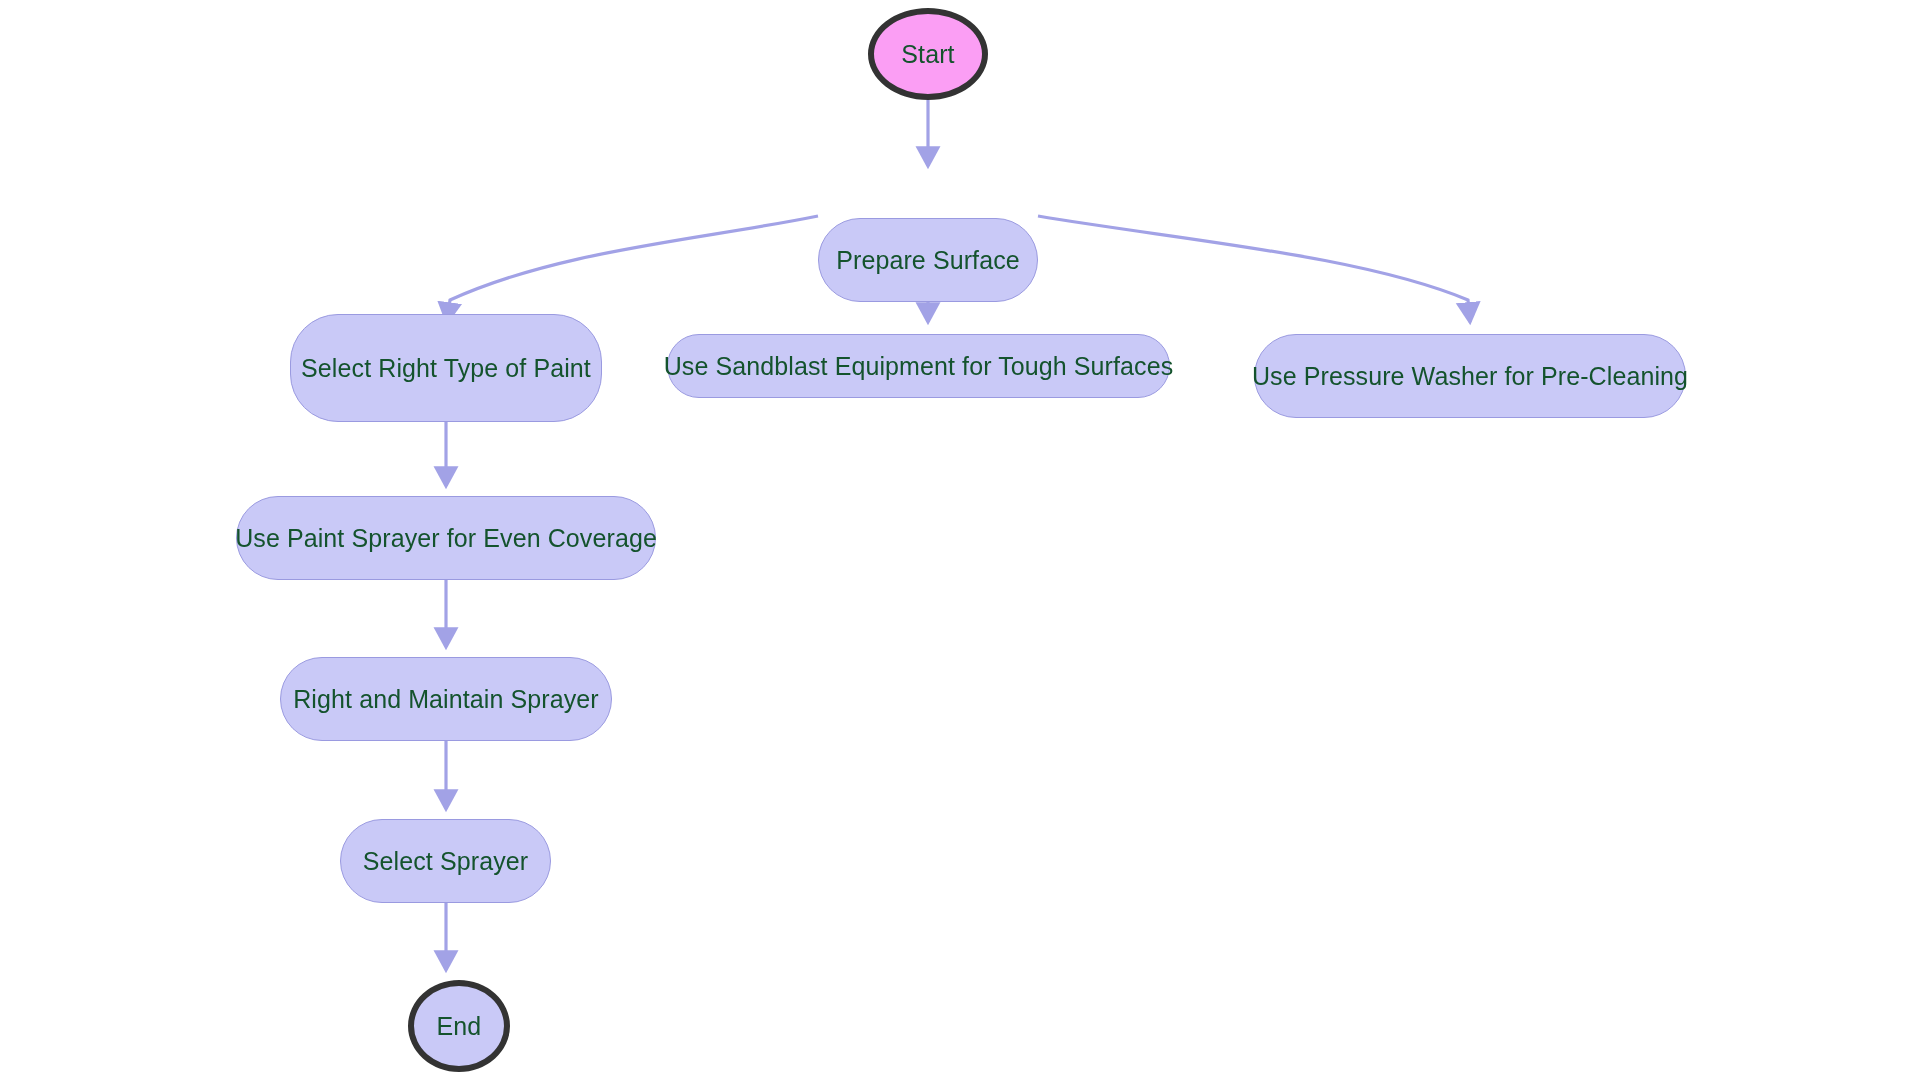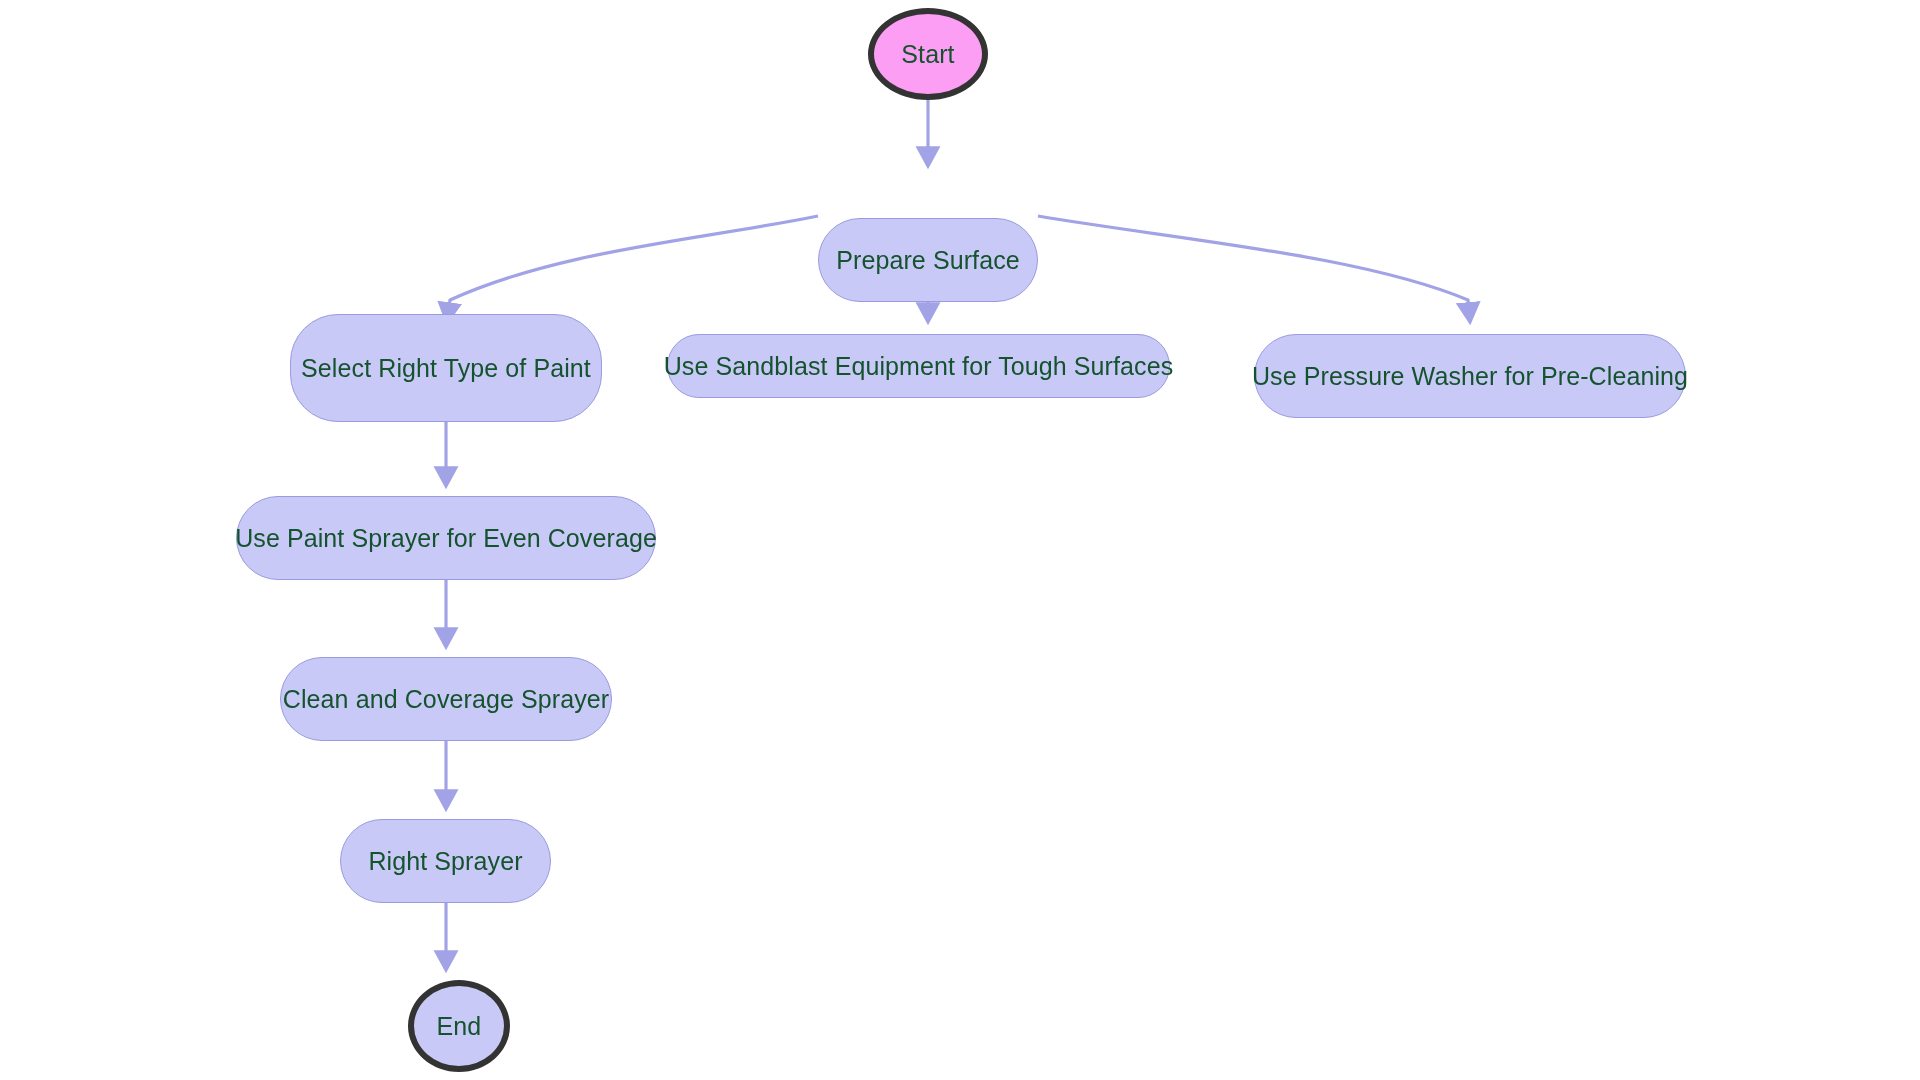--- a/index.html
+++ b/index.html
@@ -98,24 +98,24 @@
 
   <div class="node" style="left: 236px; top: 496px; width: 420px; height: 84px;">
     <span class="node-label">Use Paint Sprayer for Even Coverage</span>
   </div>
 
   <div class="node" style="left: 1254px; top: 334px; width: 432px; height: 84px;">
     <span class="node-label">Use Pressure Washer for Pre-Cleaning</span>
   </div>
 
   <div class="node" style="left: 280px; top: 657px; width: 332px; height: 84px;">
-    <span class="node-label">Clean and Coverage Sprayer</span>
+    <span class="node-label">Right and Maintain Sprayer</span>
   </div>
 
   <div class="node" style="left: 340px; top: 819px; width: 211px; height: 84px;">
-    <span class="node-label">Right Sprayer</span>
+    <span class="node-label">Select Sprayer</span>
   </div>
 
   <div class="node terminal-end" style="left: 408px; top: 980px; width: 102px; height: 92px;">
     <span class="node-label">End</span>
   </div>
 
 </div>
 
 </body></html>

